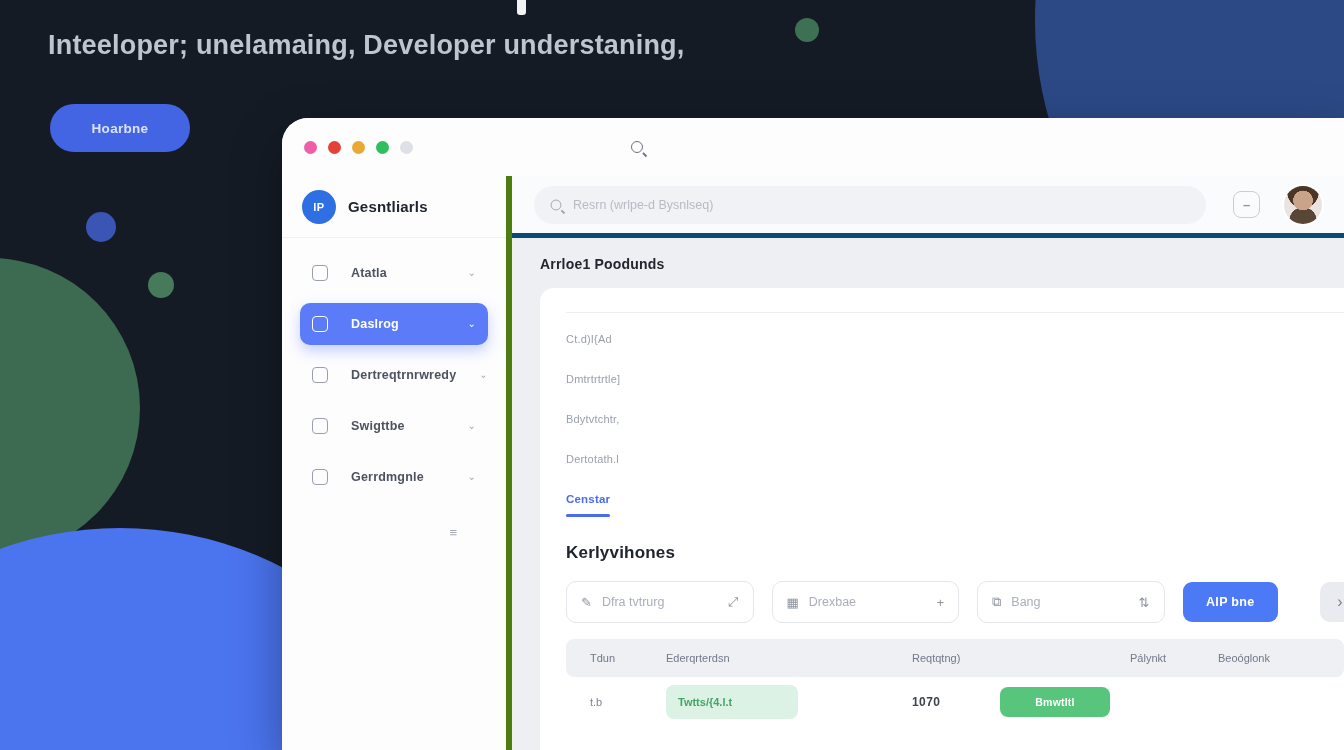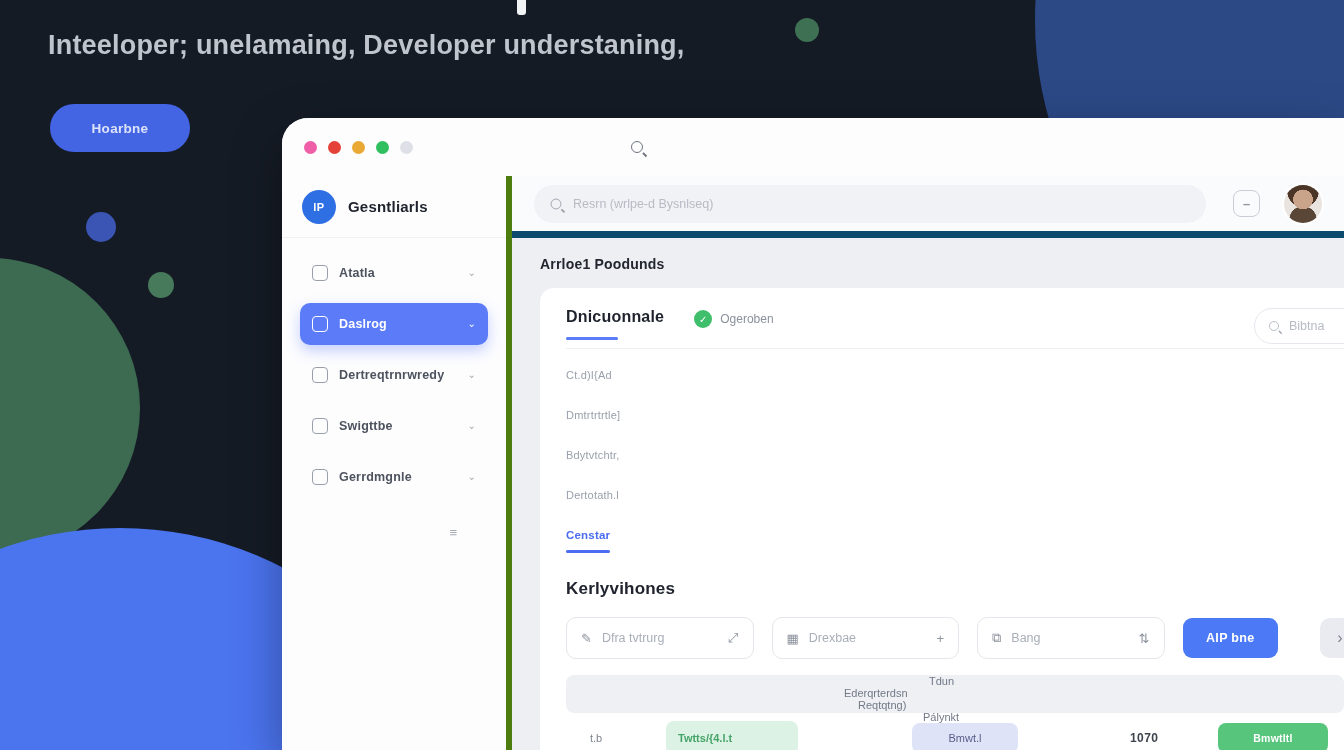--- a/index.html
+++ b/index.html
@@ -31,32 +31,32 @@
   .chrome .lens { margin-left:218px; }
 
   .app { flex:1; display:flex; min-height:0; }
 
   
   .sidebar { width:230px; flex:none; background:#fdfdfe; display:flex; flex-direction:column; border-right:6px solid #4d7c0f; }
   .brand { height:62px; flex:none; display:flex; align-items:center; gap:12px; padding:0 20px; border-bottom:1px solid #f0f1f4; }
   .logo { width:34px; height:34px; border-radius:50%; background:#2f6fe4; color:#fff; font-size:11px; font-weight:700; display:flex; align-items:center; justify-content:center; letter-spacing:.5px; }
   .brand-name { font-size:15px; font-weight:800; color:#20242e; letter-spacing:.2px; }
   .nav { padding:14px 18px 0; display:flex; flex-direction:column; }
-  .nav-item { height:42px; border-radius:10px; display:flex; align-items:center; gap:11px; padding:0 12px; margin-bottom:9px; }
+  .nav-item { height:42px; border-radius:10px; display:flex; align-items:center; gap:23px; padding:0 12px; margin-bottom:9px; }
   .icon-sq { width:16px; height:16px; border:1.7px solid #9aa0ab; border-radius:4px; flex:none; }
   .nav-label { font-size:12.5px; font-weight:600; color:#4d535e; letter-spacing:.2px; }
   .nav-chevron { margin-left:auto; font-size:10px; color:#a4aab4; line-height:1; }
   .nav-item.active { background:#5b7bf8; box-shadow:0 6px 14px rgba(91,123,248,.35); }
   .nav-item.active .icon-sq { border-color:#fff; }
   .nav-item.active .nav-label, .nav-item.active .nav-chevron { color:#ffffff; }
   .collapse { align-self:flex-end; margin:18px 30px 0 0; color:#a6acb6; font-size:13px; letter-spacing:1px; }
 
   
   .main { flex:1; min-width:0; display:flex; flex-direction:column; background:#edeff3; }
-  .topbar { height:62px; flex:none; background:#fafbfc; border-bottom:7px solid #0c4a6e; display:flex; align-items:center; padding:0 22px; }
+  .topbar { height:62px; flex:none; background:#fafbfc; border-bottom:5px solid #0c4a6e; display:flex; align-items:center; padding:0 22px; }
   .search-pill { width:672px; height:38px; background:#f1f2f6; border-radius:19px; display:flex; align-items:center; gap:11px; padding:0 16px; }
   .search-pill .lens { border-color:#9aa0ab; transform:scale(.9); }
   .search-pill .lens::after { background:#9aa0ab; }
   .ph { font-size:12.5px; color:#b7bbc4; }
   .minus-btn { margin-left:auto; width:27px; height:27px; border:1.6px solid #c9cdd5; border-radius:8px; display:flex; align-items:center; justify-content:center; color:#8d939d; font-size:13px; font-weight:700; }
   .avatar { width:38px; height:38px; border-radius:50%; margin-left:24px; background:
     radial-gradient(circle at 50% 38%, #caa48a 0 32%, transparent 33%),
     radial-gradient(circle at 50% 16%, #4a3527 0 42%, transparent 43%),
     radial-gradient(circle at 50% 92%, #5a4636 0 34%, transparent 35%),
     #e9e4df; box-shadow:0 0 0 2px #fff; }
@@ -88,21 +88,21 @@
   .filter-row { display:flex; align-items:center; gap:18px; margin-top:18px; }
   .f-input { width:190px; height:42px; border:1px solid #e3e6ea; border-radius:10px; display:flex; align-items:center; gap:10px; padding:0 14px; background:#fff; }
   .f-icon { color:#8d939d; font-size:13px; }
   .f-text { font-size:12.5px; color:#a9aeb8; }
   .f-action { margin-left:auto; color:#8d939d; font-size:13px; }
   .primary-btn { margin-left:auto; width:97px; height:40px; border-radius:9px; background:#4c79f6; color:#fff; font-size:12.5px; font-weight:700; display:flex; align-items:center; justify-content:center; letter-spacing:.3px; }
   .next-btn { margin-left:24px; margin-right:-16px; width:40px; height:40px; border-radius:10px; background:#e9ebf0; color:#7b828d; font-size:16px; display:flex; align-items:center; justify-content:center; flex:none; }
 
   .table-h { margin-top:34px; }
   .table { margin-top:16px; margin-right:0; }
-  .t-head { display:flex; align-items:center; height:38px; background:#eef0f4; border-radius:8px; padding-left:24px; font-size:11px; color:#727988;flex-direction:column; }
+  .t-head { display:flex; align-items:center; height:38px; background:#eef0f4; border-radius:8px; padding-left:24px; font-size:11px; color:#727988; }
   .t-row { display:flex; align-items:center; height:50px; padding-left:24px; }
   .c1{width:76px;flex:none;} .c2{width:246px;flex:none;} .c3{width:218px;flex:none;} .c4{width:88px;flex:none;} .c5{flex:1;}
   .row-id { font-size:11px; color:#7e848e; }
   .badge-pill { display:inline-flex; align-items:center; width:162px; height:34px; background:#dcf2e4; border-radius:8px; padding:0 10px 0 5px; gap:10px; }
   .badge-sq { width:24px; height:24px; border-radius:6px; background:#4db472; color:#eaf7ef; font-size:8px; display:flex; align-items:center; justify-content:center; }
   .badge-text { font-size:11.5px; font-weight:600; color:#3a414b; }
   .ref { font-size:12.5px; font-weight:700; color:#4a505a; letter-spacing:.6px; }
   .val { font-size:12px; font-weight:600; color:#3e444e; letter-spacing:.4px; }
   .row-btn { width:110px; height:30px; border-radius:8px; background:#57c57b; color:#fff; font-size:10.5px; font-weight:700; display:flex; align-items:center; justify-content:center; letter-spacing:.2px; }
   .badge-pill.plain { width:132px; padding:0 12px; }
@@ -180,34 +180,20 @@
           <span class="ph">Resrn (wrlpe-d Bysnlseq)</span>
         </div>
         <div class="minus-btn">–</div>
         <div class="avatar"></div>
       </div>
 
       <div class="content">
         <div class="page-title">Arrloe1 Poodunds</div>
 
         <div class="card">
-          <div class="card-head">
-            <div class="tab-wrap">
-              <span class="card-tab">Dnicuonnale</span>
-              <span class="tab-underline"></span>
-            </div>
-            <div class="verified">
-              <span class="v-dot">✓</span>
-              <span class="v-label">Ogeroben</span>
-            </div>
-            <div class="mini-search">
-              <span class="lens"></span>
-              <span class="ph">Bibtna</span>
-            </div>
-          </div>
           <div class="card-div"></div>
 
           <div class="subtabs">
             <span class="subtab">Ct.d)I{Ad</span>
             <span class="subtab">Dmtrtrtrtle]</span>
             <span class="subtab">Bdytvtchtr,</span>
             <span class="subtab">Dertotath.l</span>
             <span class="subtab-active-wrap">
               <span class="subtab active">Censtar</span>
               <span class="subtab-underline"></span>
@@ -243,23 +229,20 @@
               <span class="c4">Pálynkt</span>
               <span class="c5">Beoóglonk</span>
             </div>
             <div class="t-row">
               <span class="c1 row-id">t.b</span>
               <span class="c2">
                 <span class="badge-pill plain">
                   <span class="badge-text green">Twtts/{4.l.t</span>
                 </span>
               </span>
-              <span class="c3">
-                <span class="lav-pill">Bmwt.l</span>
-              </span>
               <span class="c4 val">1070</span>
               <span class="c5">
                 <span class="row-btn">Bmwtltl</span>
               </span>
             </div>
           </div>
         </div>
       </div>
     </div>
 

